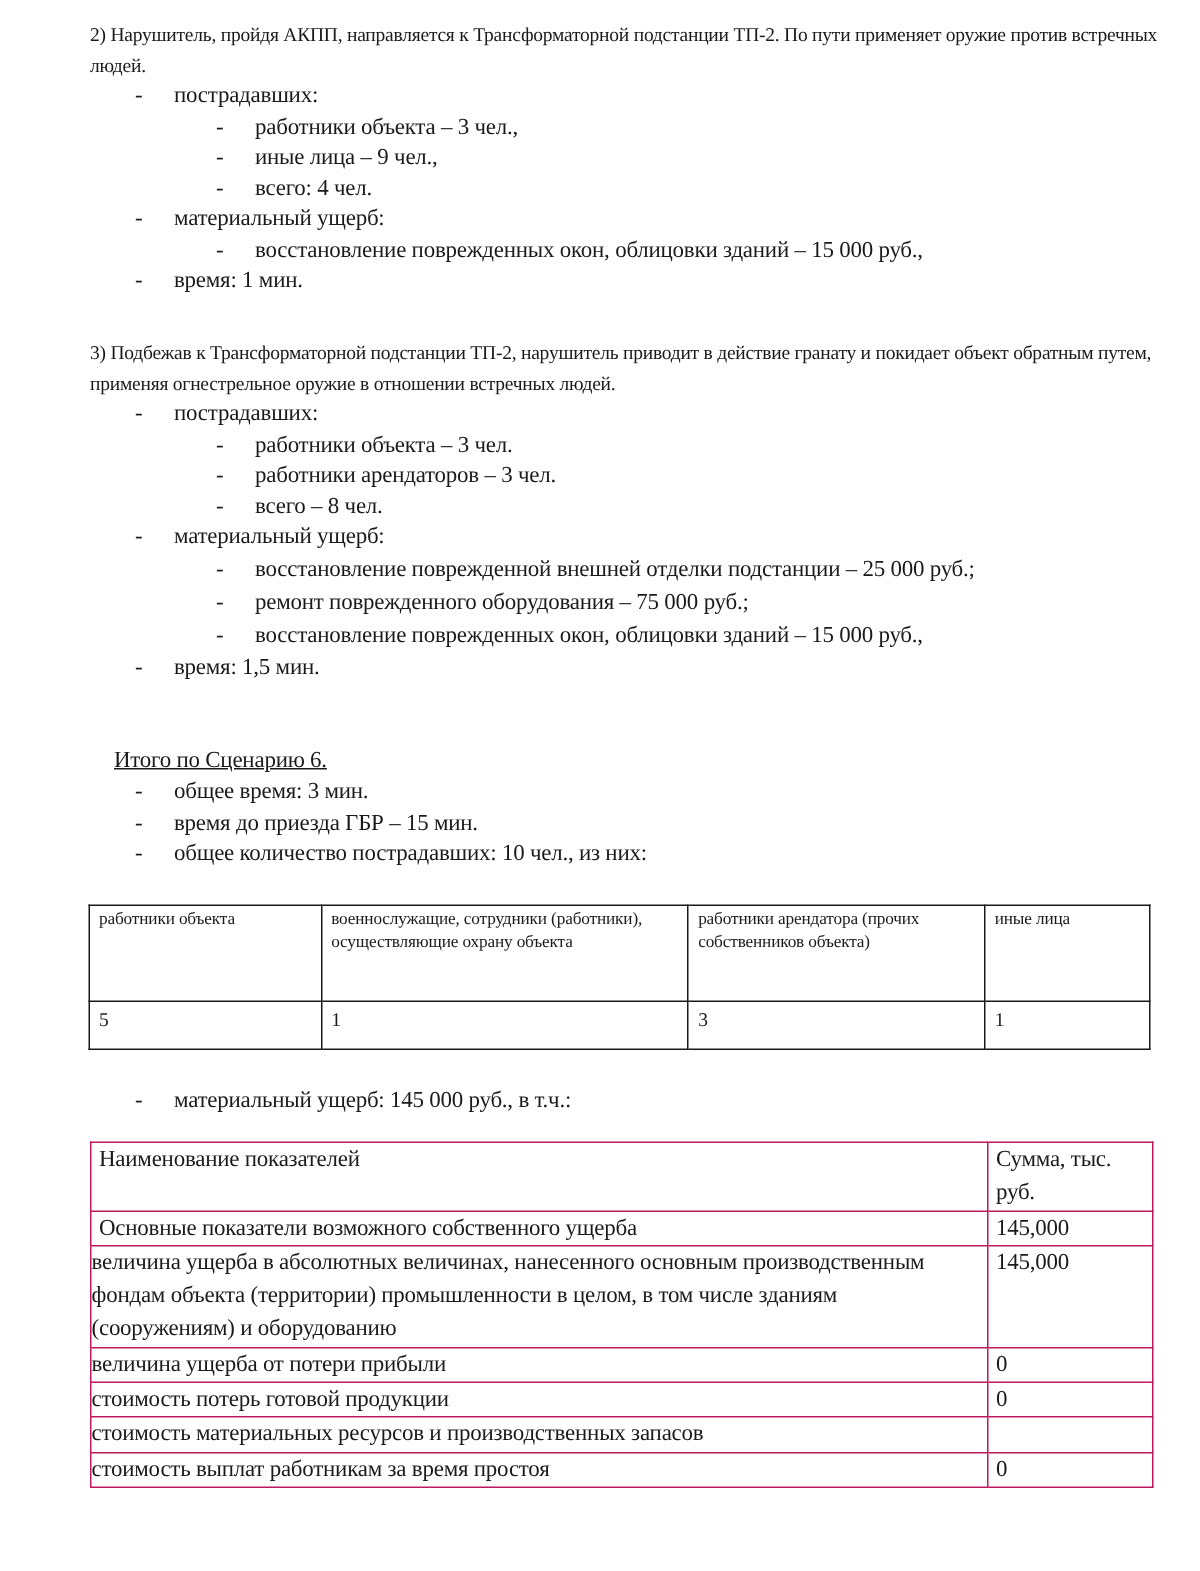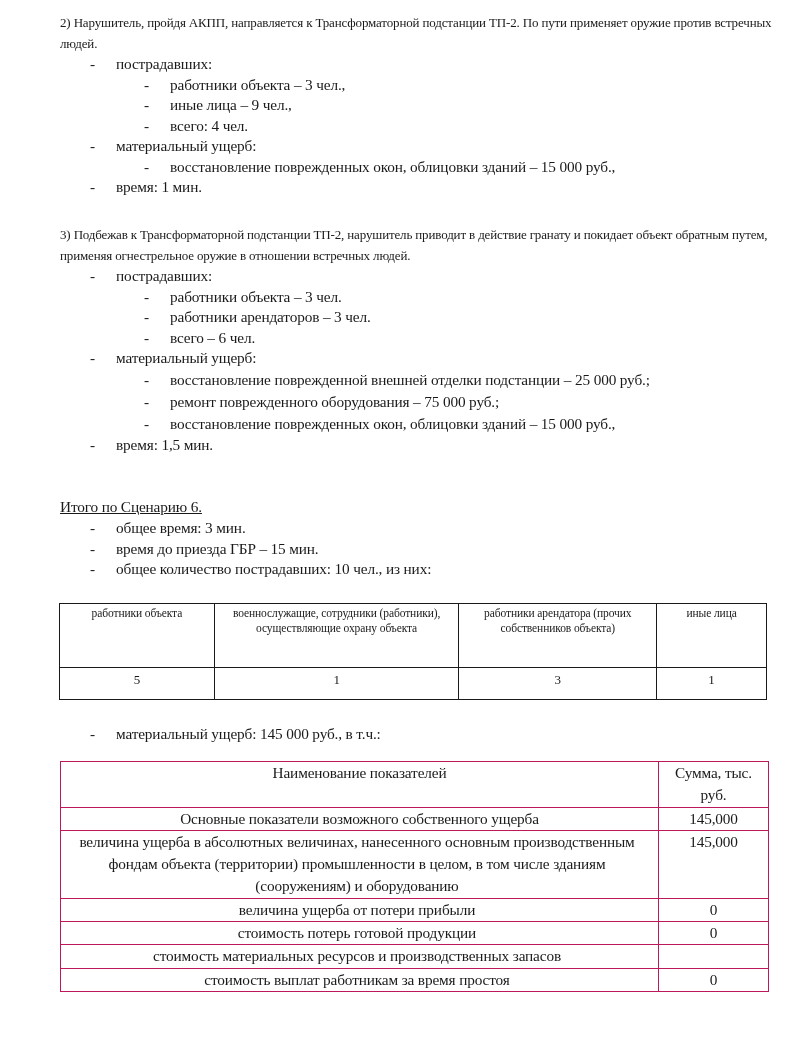--- a/index.html
+++ b/index.html
@@ -43,36 +43,35 @@
     ul.dash li .dash-mark {
       position: absolute;
       left: -26px;
       top: 0;
     }
     ul.lvl1 { margin-left: 56px; }
     ul.lvl2 { margin-left: 54px; }
     .lvl2.loose li { line-height: 22px; }
     .summary-title {
       position: absolute;
-      left: 0;
+      left: 16px;
       top: 497px;
       font-size: 15.3px;
       line-height: 20.5px;
       text-decoration: underline;
       letter-spacing: -0.15px;
     }
     .summary-list {
       position: absolute;
       left: 0;
       top: 518px;
     }
     table {
       border-collapse: collapse;
       position: absolute;
-      text-align: center;
     }
     table.victims {
       left: -1px;
       top: 603px;
       width: 708px;
     }
     table.victims td {
       border: 1px solid #1a1a1a;
       vertical-align: top;
       font-size: 11.5px;
@@ -136,21 +135,21 @@
 
   <div class="p3">
     <p class="para">3) Подбежав к Трансформаторной подстанции ТП-2, нарушитель приводит в действие гранату и покидает объект обратным путем, применяя огнестрельное оружие в отношении встречных людей.</p>
     <ul class="dash lvl1">
       <li>
         <span class="dash-mark">-</span>
         <span>пострадавших:</span>
         <ul class="dash lvl2">
           <li><span class="dash-mark">-</span><span>работники объекта – 3 чел.</span></li>
           <li><span class="dash-mark">-</span><span>работники арендаторов – 3 чел.</span></li>
-          <li><span class="dash-mark">-</span><span>всего – 6 чел.</span></li>
+          <li><span class="dash-mark">-</span><span>всего – 8 чел.</span></li>
         </ul>
       </li>
       <li>
         <span class="dash-mark">-</span>
         <span>материальный ущерб:</span>
         <ul class="dash lvl2 loose">
           <li><span class="dash-mark">-</span><span>восстановление поврежденной внешней отделки подстанции – 25 000 руб.;</span></li>
           <li><span class="dash-mark">-</span><span>ремонт поврежденного оборудования – 75 000 руб.;</span></li>
           <li><span class="dash-mark">-</span><span>восстановление поврежденных окон, облицовки зданий – 15 000 руб.,</span></li>
         </ul>

